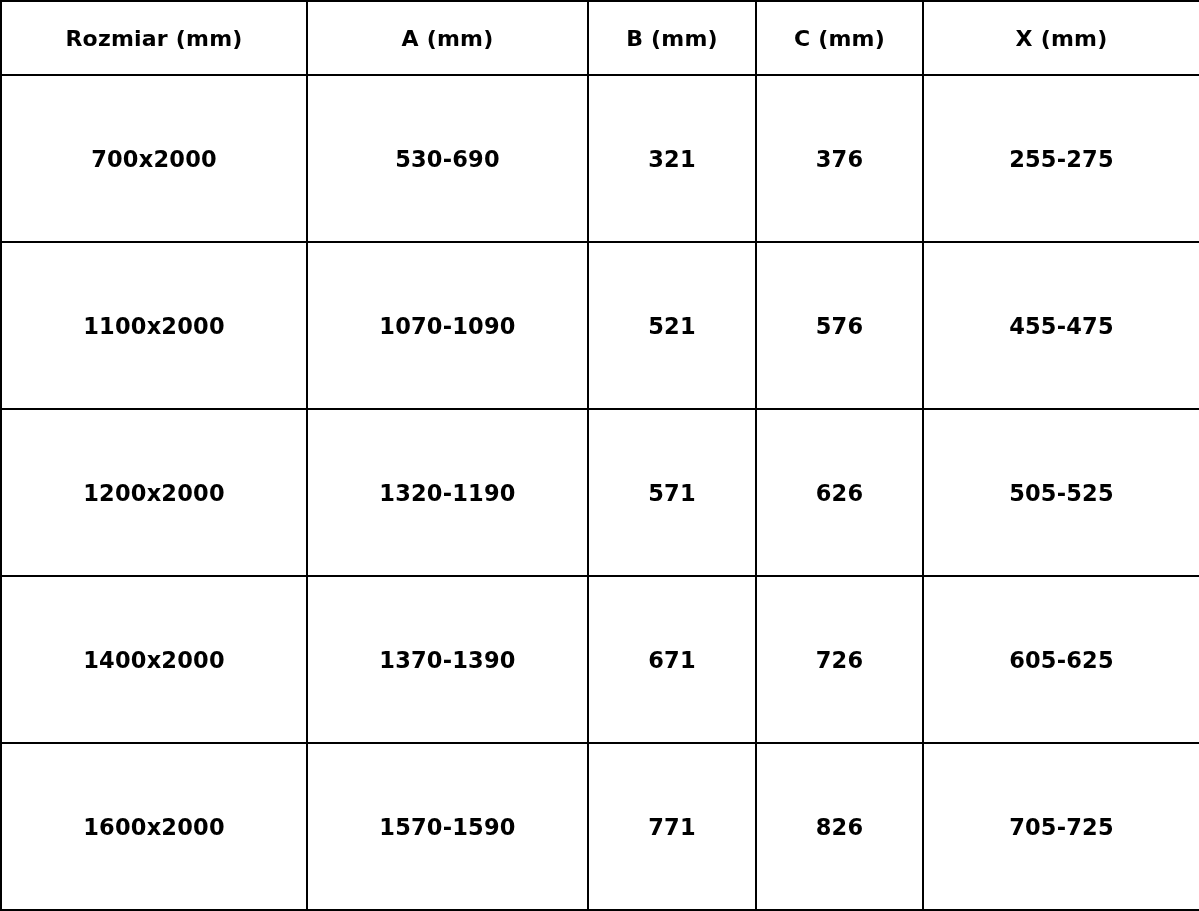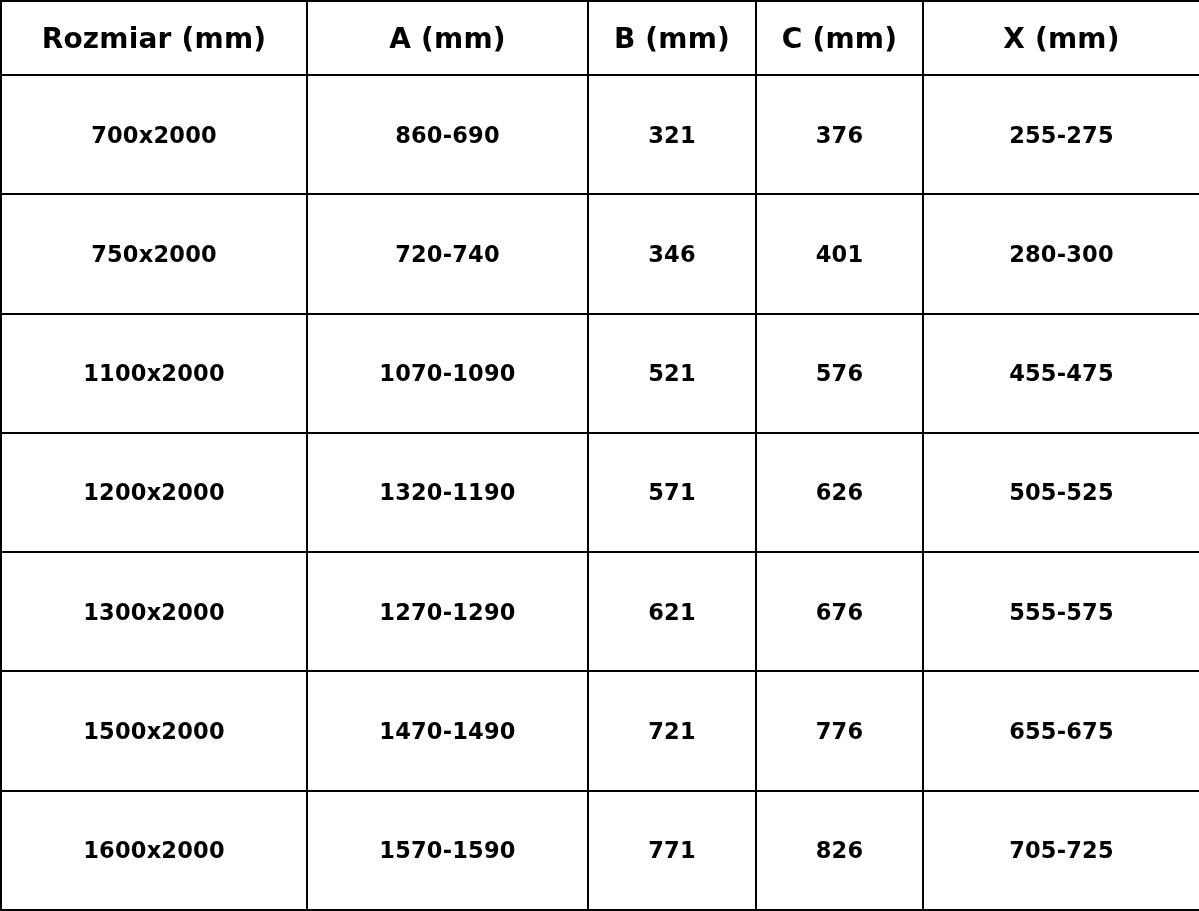--- a/index.html
+++ b/index.html
@@ -28,21 +28,21 @@
   #size-table td, #size-table th {
     border: 2px solid #000000;
     text-align: center;
     vertical-align: middle;
     padding: 0;
     font-weight: bold;
     font-size: 23px;
     letter-spacing: 0.2px;
   }
   #size-table thead th {
-    font-size: 28px;
+    font-size: 22px;
     height: 72px;
   }
   #size-table tbody td {
     height: 70px;
     font-size: 22.5px;
   }
   #size-table tbody td.col-size { font-size: 22.5px; }
 </style>
 </head>
 <body>
@@ -60,59 +60,45 @@
       <th>Rozmiar (mm)</th>
       <th>A (mm)</th>
       <th>B (mm)</th>
       <th>C (mm)</th>
       <th>X (mm)</th>
     </tr>
   </thead>
   <tbody>
     <tr>
       <td class="col-size">700x2000</td>
-      <td>860-690</td>
+      <td>530-690</td>
       <td>321</td>
       <td>376</td>
       <td>255-275</td>
-    </tr>
-    <tr>
-      <td class="col-size">750x2000</td>
-      <td>720-740</td>
-      <td>346</td>
-      <td>401</td>
-      <td>280-300</td>
     </tr>
     <tr>
       <td class="col-size">1100x2000</td>
       <td>1070-1090</td>
       <td>521</td>
       <td>576</td>
       <td>455-475</td>
     </tr>
     <tr>
       <td class="col-size">1200x2000</td>
       <td>1320-1190</td>
       <td>571</td>
       <td>626</td>
       <td>505-525</td>
     </tr>
     <tr>
-      <td class="col-size">1300x2000</td>
-      <td>1270-1290</td>
-      <td>621</td>
-      <td>676</td>
-      <td>555-575</td>
-    </tr>
-    <tr>
-      <td class="col-size">1500x2000</td>
-      <td>1470-1490</td>
-      <td>721</td>
-      <td>776</td>
-      <td>655-675</td>
+      <td class="col-size">1400x2000</td>
+      <td>1370-1390</td>
+      <td>671</td>
+      <td>726</td>
+      <td>605-625</td>
     </tr>
     <tr>
       <td class="col-size">1600x2000</td>
       <td>1570-1590</td>
       <td>771</td>
       <td>826</td>
       <td>705-725</td>
     </tr>
   </tbody>
 </table>

